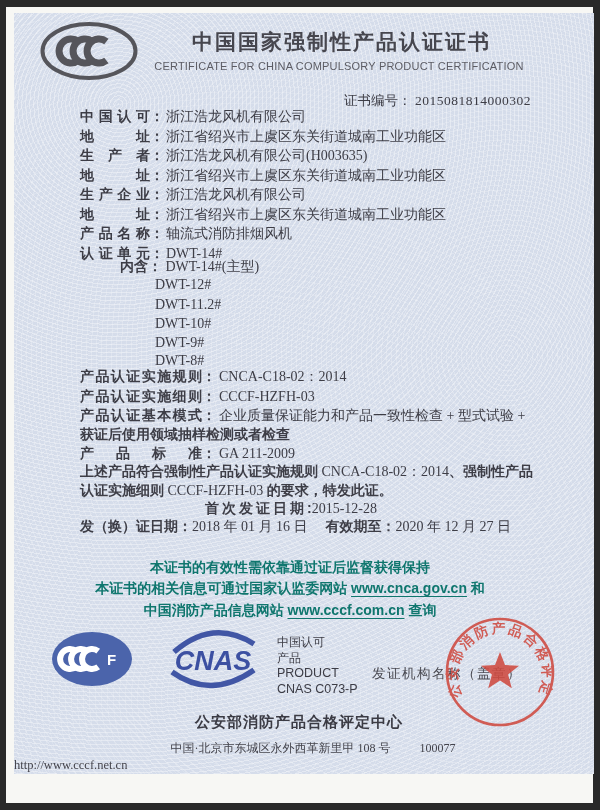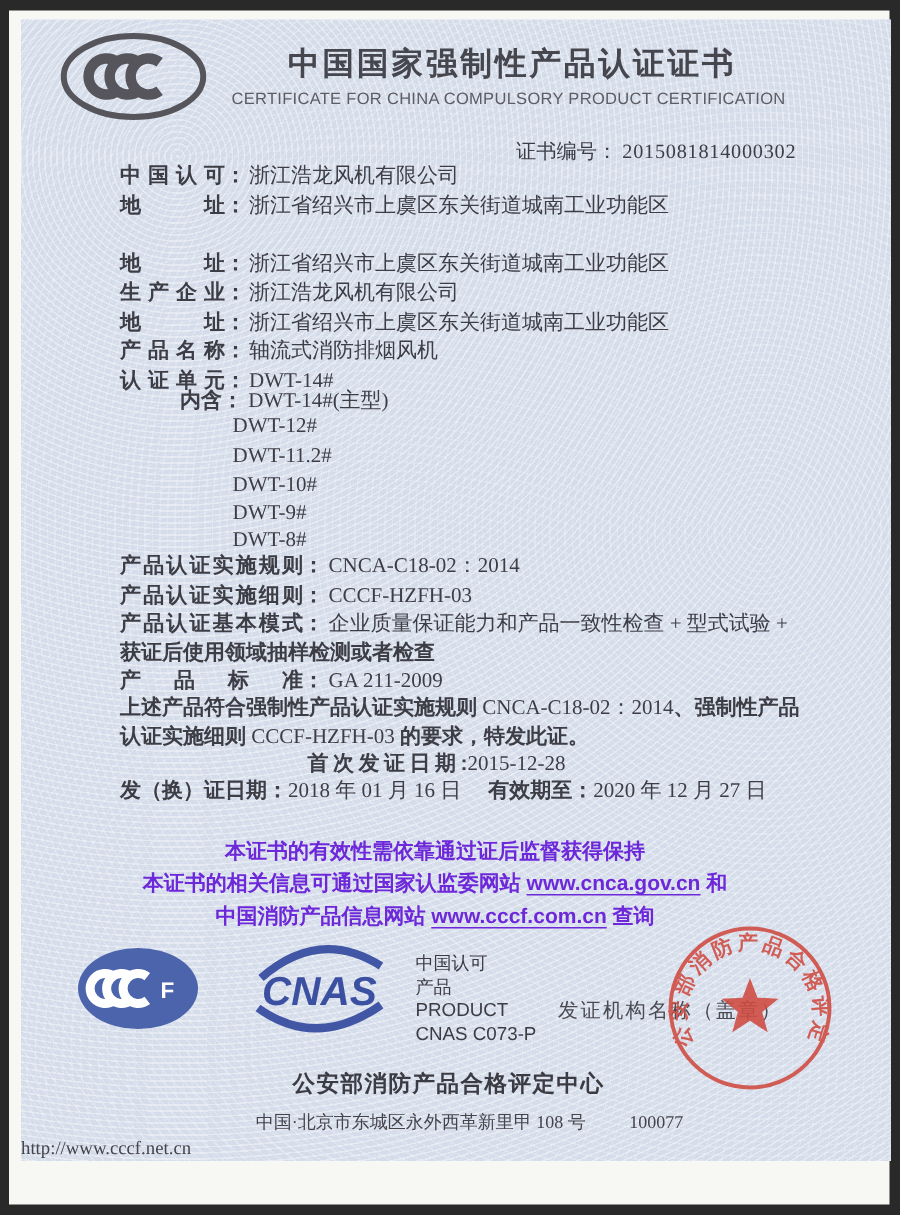--- a/index.html
+++ b/index.html
@@ -33,21 +33,21 @@
   .spec{left:66px;font-size:14px;white-space:nowrap;}
   .sl{display:inline-block;width:122px;text-align:justify;text-align-last:justify;
       font-weight:bold;font-family:"Liberation Sans",sans-serif;}
   .sc{font-weight:bold;font-family:"Liberation Sans",sans-serif;margin-right:3px;}
   .stmt{left:66px;font-size:14px;white-space:nowrap;}
   .stmt .zh{font-weight:bold;font-family:"Liberation Sans",sans-serif;}
   .stmt .code{font-family:"Liberation Serif",serif;}
   .gap{display:inline-block;width:18px;}
   
   .notice{left:0;width:552px;text-align:center;font-size:14px;font-weight:bold;
-          font-family:"Liberation Sans",sans-serif;color:#6d28d9;white-space:nowrap;}
+          font-family:"Liberation Sans",sans-serif;color:#0f766e;white-space:nowrap;}
   .lnk{font-family:"Liberation Sans",sans-serif;font-weight:bold;text-decoration:underline;
        text-underline-offset:3px;}
   
   .accr{left:263px;top:622px;font-size:12px;line-height:15.5px;color:#3c3c45;}
   .accr .en{font-family:"Liberation Sans",sans-serif;font-size:12.5px;}
   .issuer{left:358px;top:652px;font-size:13.5px;letter-spacing:1.5px;color:#4a4a52;z-index:1;}
   .sealwrap{left:421px;top:595px;z-index:2;opacity:.88;}
   
   .borg{left:0;top:700px;width:570px;text-align:center;font-size:15px;font-weight:bold;
         letter-spacing:1px;font-family:"Liberation Sans",sans-serif;color:#3b3b44;}
@@ -72,20 +72,21 @@
     </svg>
     <div class="abs title">中国国家强制性产品认证证书</div>
     <div class="abs subtitle">CERTIFICATE FOR CHINA COMPULSORY PRODUCT CERTIFICATION</div>
     <div class="abs certno">
       <span>证书编号</span><span>：</span>
       <span class="num">2015081814000302</span>
     </div>
 
     <div class="abs kv" style="top:95px"><span class="kl">中国认可</span><span class="kc">：</span><span class="kval">浙江浩龙风机有限公司</span></div>
     <div class="abs kv" style="top:114.5px"><span class="kl">地址</span><span class="kc">：</span><span class="kval">浙江省绍兴市上虞区东关街道城南工业功能区</span></div>
+    <div class="abs kv" style="top:134px"><span class="kl">生产者</span><span class="kc">：</span><span class="kval">浙江浩龙风机有限公司(H003635)</span></div>
     <div class="abs kv" style="top:153.5px"><span class="kl">地址</span><span class="kc">：</span><span class="kval">浙江省绍兴市上虞区东关街道城南工业功能区</span></div>
     <div class="abs kv" style="top:173px"><span class="kl">生产企业</span><span class="kc">：</span><span class="kval">浙江浩龙风机有限公司</span></div>
     <div class="abs kv" style="top:192.5px"><span class="kl">地址</span><span class="kc">：</span><span class="kval">浙江省绍兴市上虞区东关街道城南工业功能区</span></div>
     <div class="abs kv" style="top:212px"><span class="kl">产品名称</span><span class="kc">：</span><span class="kval">轴流式消防排烟风机</span></div>
     <div class="abs kv" style="top:231.5px"><span class="kl">认证单元</span><span class="kc">：</span><span class="kval">DWT-14#</span></div>
 
     <div class="abs inrow" style="top:245px">
       <span class="lbl">内含</span><span class="lbl">：</span>
       <span class="kval">DWT-14#(主型)</span>
     </div>

